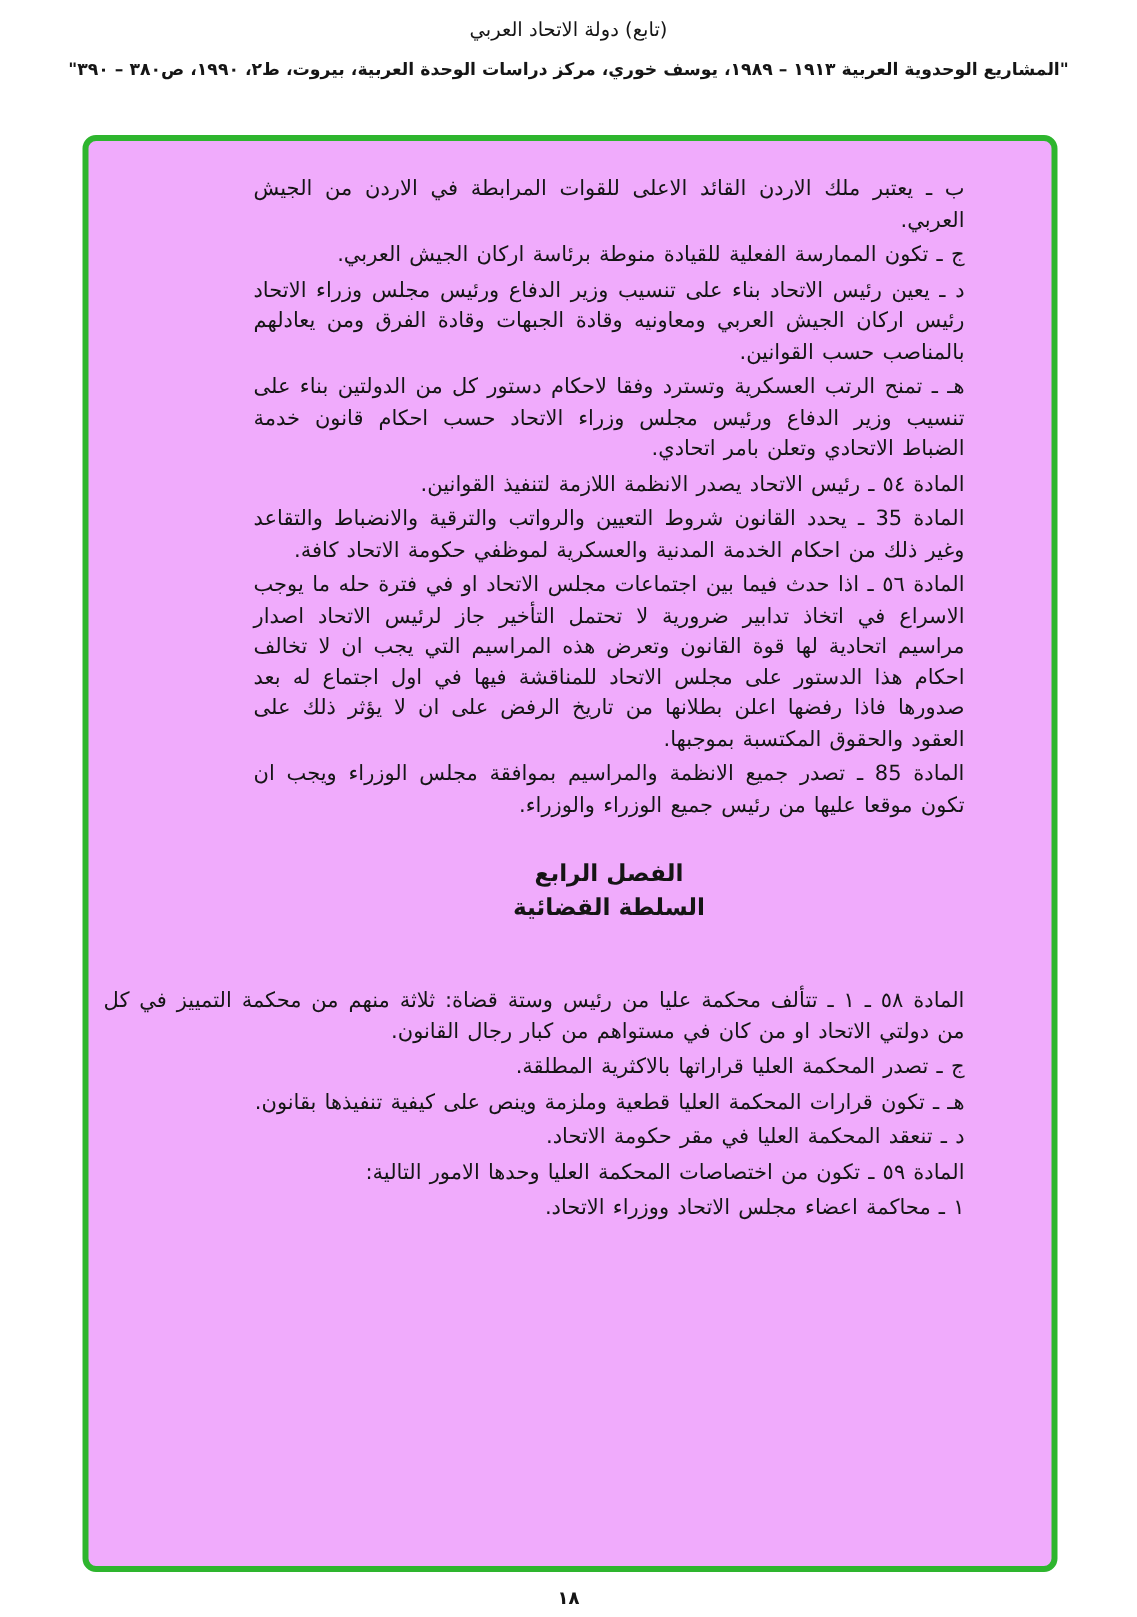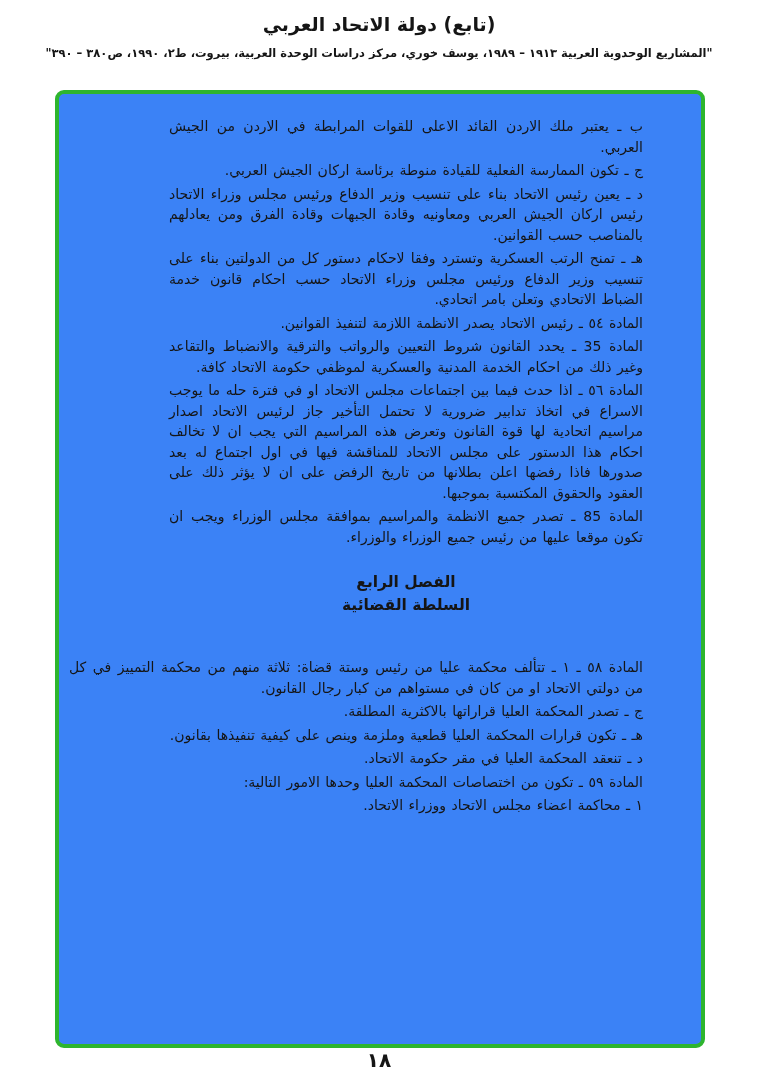--- a/index.html
+++ b/index.html
@@ -12,41 +12,41 @@
   .page {
     position: relative;
     width: 758px;
     height: 1078px;
     background: #ffffff;
     margin: 0 auto;
     overflow: hidden;
   }
   .header { text-align: center; padding-top: 13px; }
   .doc-title {
-    font-size: 19px;
-    font-weight: bold;
+    font-size: 13px;
+    font-weight: normal;
     letter-spacing: 0.2px;
   }
   .citation {
     font-size: 11.5px;
     font-weight: bold;
     margin-top: 11px;
     white-space: nowrap;
   }
   .content-box {
     position: absolute;
     top: 90px;
     left: 55px;
     width: 650px;
     height: 958px;
     border: 4px solid #2eb52e;
     border-radius: 9px;
     padding: 22px 58px 8px 10px;
     overflow: hidden;
-    background: #3b82f6;
+    background: #f0abfc;
   }
   .section { display: block; }
   .section-1 { padding-left: 100px; }
   .section-2 { padding-left: 0; }
   .para {
     font-size: 14px;
     line-height: 20.5px;
     text-align: justify;
     text-justify: inter-word;
     margin-bottom: 3px;
@@ -63,21 +63,21 @@
     font-size: 15.5px;
     font-weight: bold;
     line-height: 23px;
   }
   .page-number {
     position: absolute;
     bottom: 6px;
     left: 0;
     width: 100%;
     text-align: center;
-    font-size: 20px;
+    font-size: 12px;
     font-weight: bold;
   }
 </style>
 </head>
 <body>
 
 <div class="page">
 
   <div class="header">
     <div class="doc-title">(تابع) دولة الاتحاد العربي</div>

